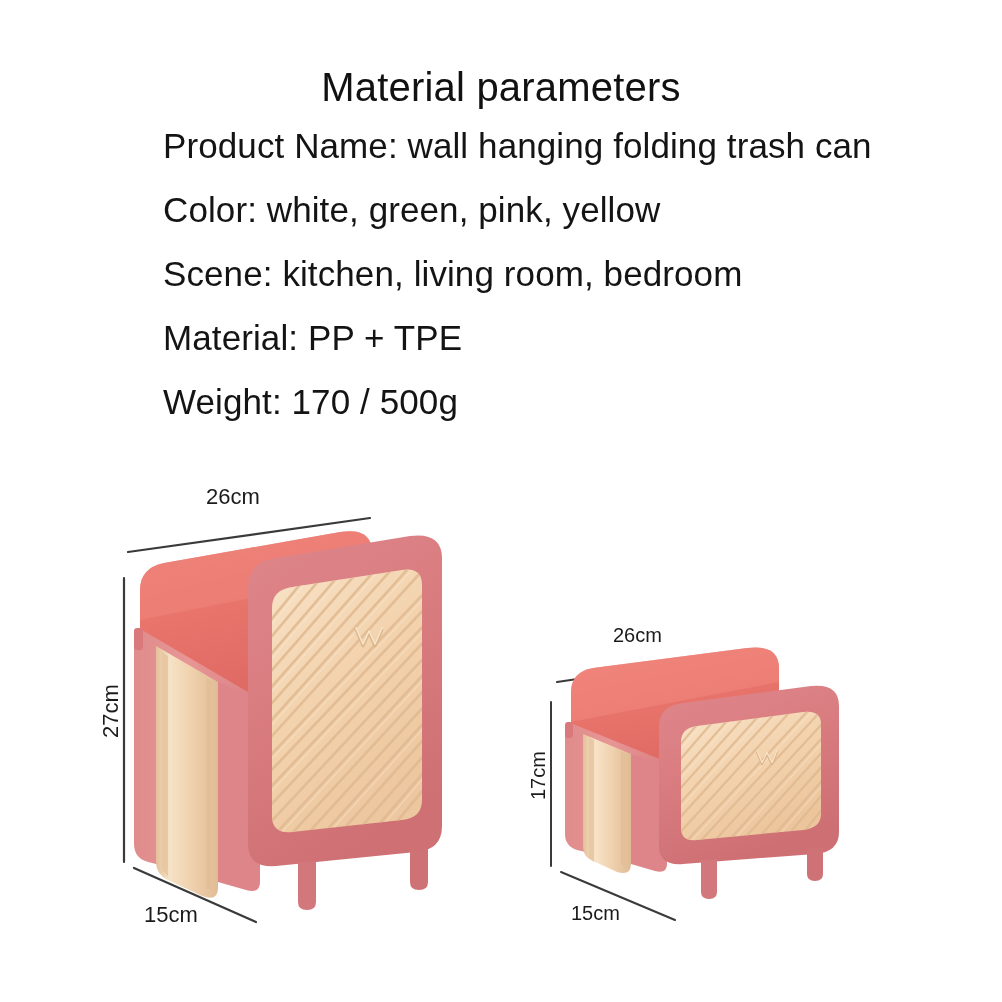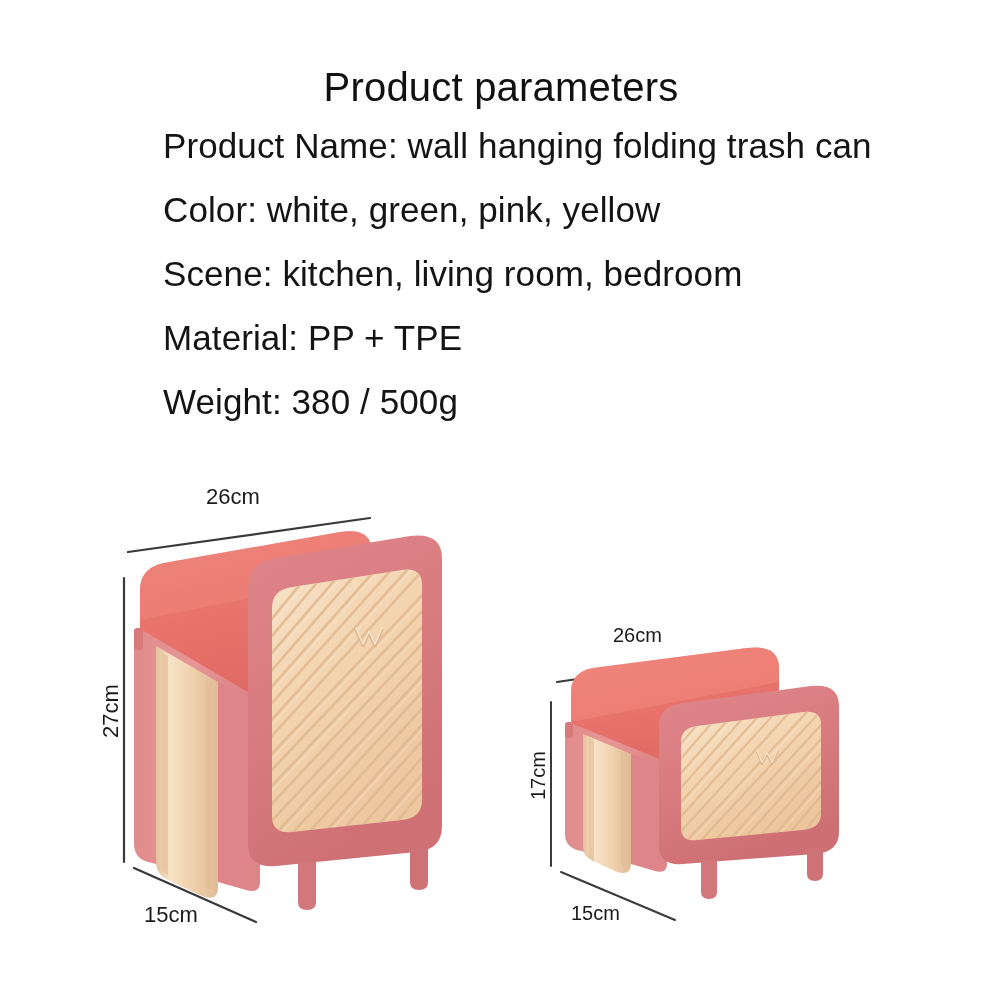--- a/index.html
+++ b/index.html
@@ -70,31 +70,31 @@
     font-family: "Liberation Sans", "DejaVu Sans", sans-serif;
     fill: #1b1b1b;
     font-weight: 400;
   }
 </style>
 </head>
 <body>
 
 <section id="spec-panel">
 
-  <h1 id="page-title">Product parameters</h1>
+  <h1 id="page-title">Material parameters</h1>
 
   <div class="spec-line" id="spec-line-1">Color: white, green, pink, yellow</div>
 
   <div class="spec-line" id="spec-line-0">Product Name: wall hanging folding trash can</div>
 
   <div class="spec-line" id="spec-line-3">Material: PP + TPE</div>
 
   <div class="spec-line" id="spec-line-2">Scene: kitchen, living room, bedroom</div>
 
-  <div class="spec-line" id="spec-line-4">Weight: 380 / 500g</div>
+  <div class="spec-line" id="spec-line-4">Weight: 170 / 500g</div>
 </section>
 
 <section id="illustration">
 
   <div class="bin-figure" id="bin-large">
     <svg width="420" height="470" viewBox="0 0 420 470">
       <defs>
         <linearGradient id="lidGradL" x1="0" y1="0" x2="0.35" y2="1">
           <stop offset="0%" stop-color="#EE8076"></stop>
           <stop offset="55%" stop-color="#E8736B"></stop>

